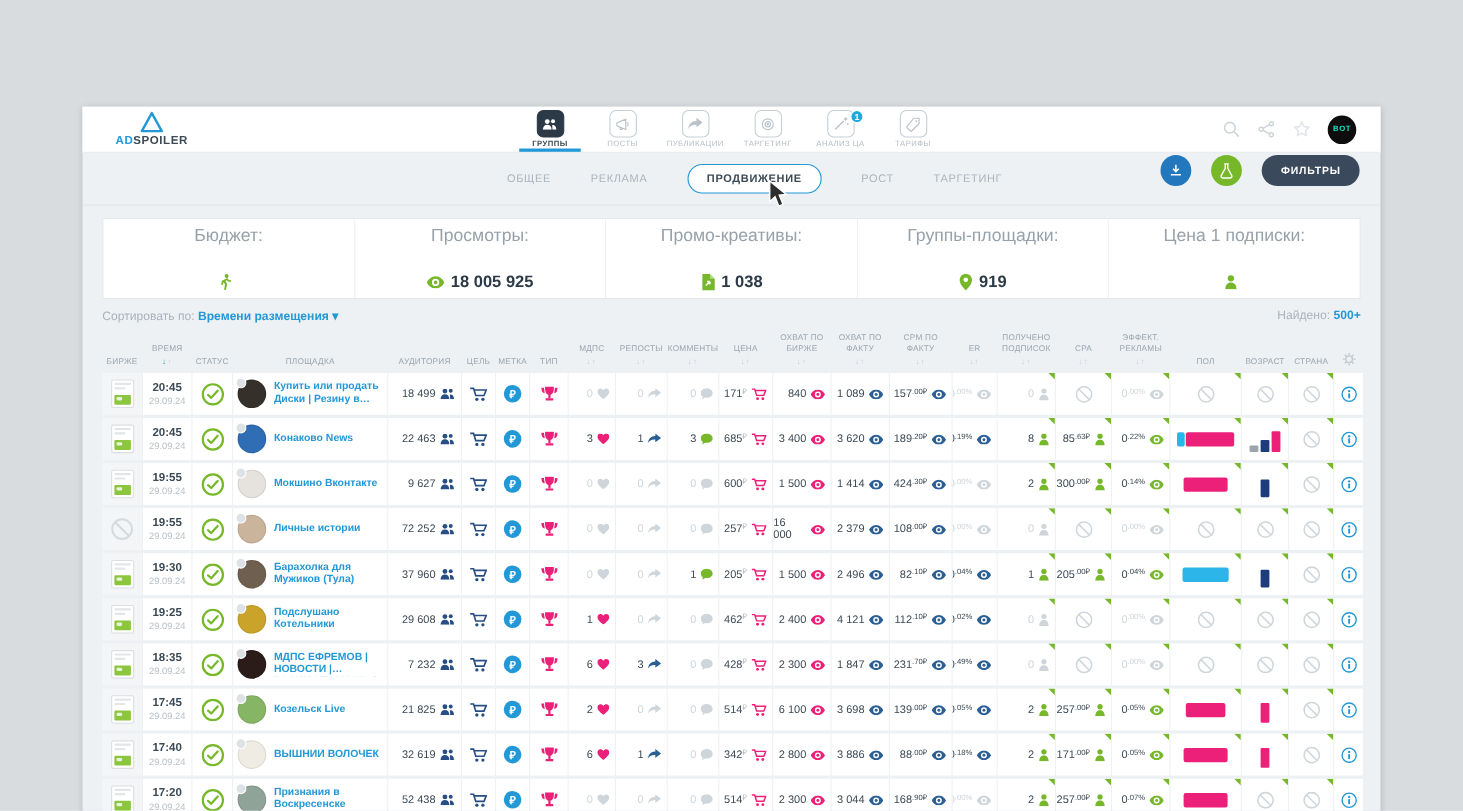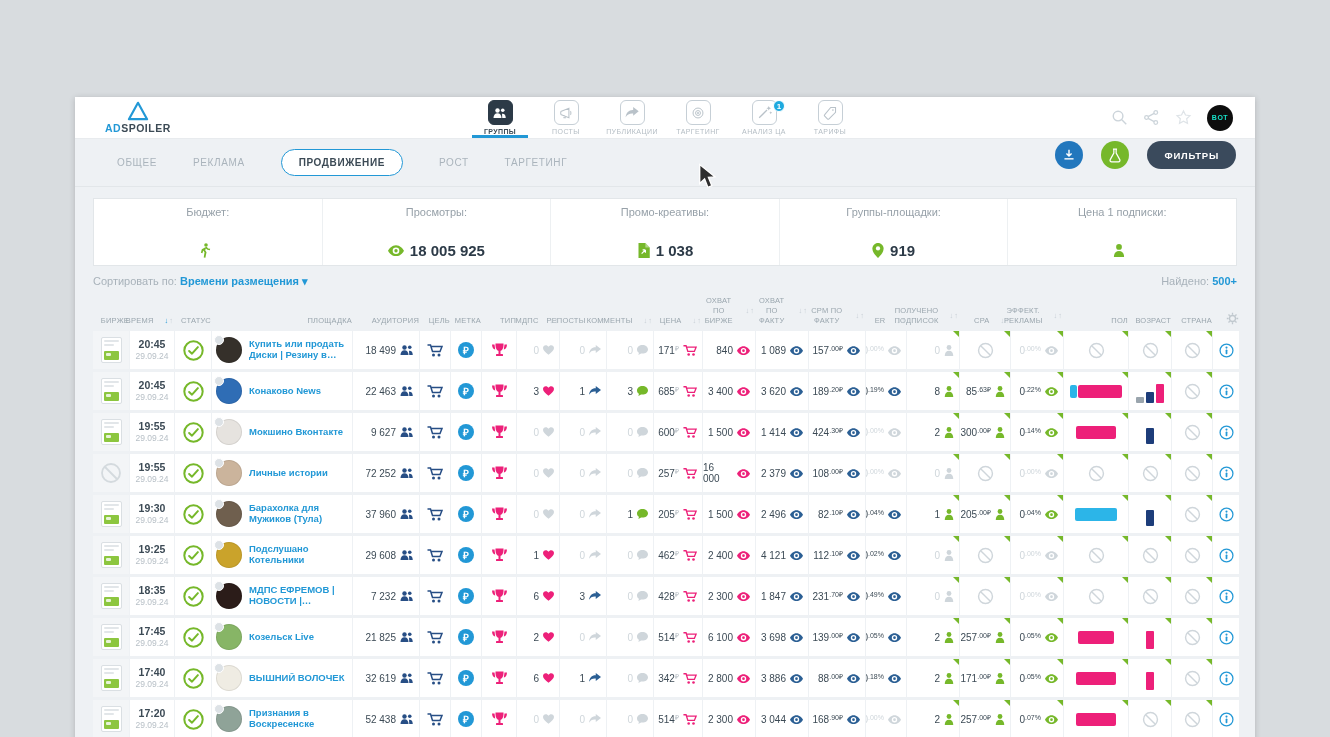--- a/index.html
+++ b/index.html
@@ -24,45 +24,45 @@
   .nav-tab .ibox { width:25px; height:25px; border:1.5px solid #c6cfd6; border-radius:6px; display:flex; align-items:center; justify-content:center; }
   .nav-tab.active .ibox { background:#2c3a47; border-color:#2c3a47; }
   .nav-tab .lbl { font-size:7px; color:#b4bdc4; letter-spacing:.4px; white-space:nowrap; }
   .nav-tab.active .lbl { color:#3c4a55; font-weight:bold; }
   .nav-tab.active::after { content:""; position:absolute; bottom:0; left:5px; right:5px; height:3px; background:#2298d6; }
   .nav-badge { position:absolute; top:3px; right:12px; min-width:12px; height:12px; border-radius:7px; background:#1eaadf; color:#fff; font-size:8px; font-weight:bold; display:flex; align-items:center; justify-content:center; border:1.5px solid #fff; }
   .topbar-right { margin-left:auto; display:flex; align-items:center; gap:15px; margin-right:22px; }
   .tb-icon { cursor:pointer; display:flex; }
   .avatar-circle { width:26px; height:26px; border-radius:50%; background:#0d0d0d; color:#17e0c8; font-size:7px; font-weight:bold; display:flex; align-items:center; justify-content:center; letter-spacing:.5px; cursor:pointer; }
   
-  .subtabs { height:48px; display:flex; align-items:center; justify-content:flex-start; gap:36px; position:relative; border-bottom:1px solid #e2e6e9;padding-left:42px; }
+  .subtabs { height:48px; display:flex; align-items:center; justify-content:center; gap:36px; position:relative; border-bottom:1px solid #e2e6e9;padding-left:42px; }
   .subtab { font-size:10px; color:#aab4bc; letter-spacing:.6px; cursor:pointer; white-space:nowrap; }
   .subtab.active { background:#fff; border:1.5px solid #2298d6; border-radius:15px; padding:7px 17px; color:#3c4a55; font-weight:bold; }
   .cursor-pointer-wrap { position:absolute; left:622px; top:24px; pointer-events:none; }
   .action-buttons { position:absolute; right:19px; top:2px; display:flex; gap:18px; align-items:center; }
   .circle-btn { width:28px; height:28px; border-radius:50%; display:flex; align-items:center; justify-content:center; cursor:pointer; }
   .btn-download { background:#2277bd; }
   .btn-user { background:#76b82a; }
   .btn-filters { height:28px; border-radius:14px; background:#3a4a5c; color:#fff; font-size:9.5px; font-weight:bold; letter-spacing:.8px; padding:0 17px; display:flex; align-items:center; cursor:pointer; }
   
   .stats { margin:11px 18px 0 18px; background:#fff; border:1px solid #e2e6e9; display:flex; }
   .stat { flex:1; padding:7px 4px 6px; text-align:center; border-left:1px solid #edf0f2; }
   .stat:first-child { border-left:none; }
-  .slabel { font-size:11px; color:#97a1a9; margin-bottom:4px; }
+  .slabel { font-size:16px; color:#97a1a9; margin-bottom:4px; }
   .svalue { display:flex; align-items:center; justify-content:center; gap:6px; font-size:15px; font-weight:bold; color:#2c3a47; min-height:17px;margin-top:24px; }
   .svalue .vsup { font-size:9px; font-weight:bold; position:relative; top:-4px; }
   
   .sortbar { margin:9px 18px 3px 18px; display:flex; justify-content:space-between; font-size:11px; color:#a8b2ba; }
   .sort-value { color:#2298d6; font-weight:bold; cursor:pointer; }
   .found-value { color:#2298d6; font-weight:bold; }
   
   .thead, .trow { display:grid; column-gap:1px;
     grid-template-columns:36px 44px 36px 140px 66px 30px 30px 34px 42px 46px 46px 48px 52px 52px 56px 40px 52px 50px 52px 64px 42px 40px 26px; }
   .thead { margin:2px 15px 0 18px; padding:5px 0 6px; align-items:end; }
-  .th { font-size:7.5px; color:#9aa6ae; text-align:center; letter-spacing:.2px; line-height:1.3; display:flex; flex-direction:row; align-items:center; justify-content:flex-end; gap:11px; }
+  .th { font-size:7.5px; color:#9aa6ae; text-align:center; letter-spacing:.2px; line-height:1.3; display:flex; flex-direction:column; align-items:center; justify-content:flex-end; gap:2px; }
   .arrows { font-size:7.5px; color:#c5cdd4; letter-spacing:1px; }
   .arrow-active { color:#2298d6; font-weight:bold; }
   .tbody { margin:0 15px 13px 18px; }
   .trow { height:38px; margin-bottom:3px; }
   .cell { background:#fff; display:flex; align-items:center; justify-content:center; position:relative; font-size:10px; color:#3c4a55; overflow:hidden; }
   .cell.num { justify-content:flex-end; padding-right:5px; gap:4px; }
   .cell.flag::after { content:""; position:absolute; top:0; right:0; border-top:6px solid #76b82a; border-left:6px solid transparent; }
   .muted { color:#cfd6db !important; }
   .vsmall { font-size:7px; position:relative; top:-3px; color:inherit; }
   .cell-post { background:#f3f5f7; }

